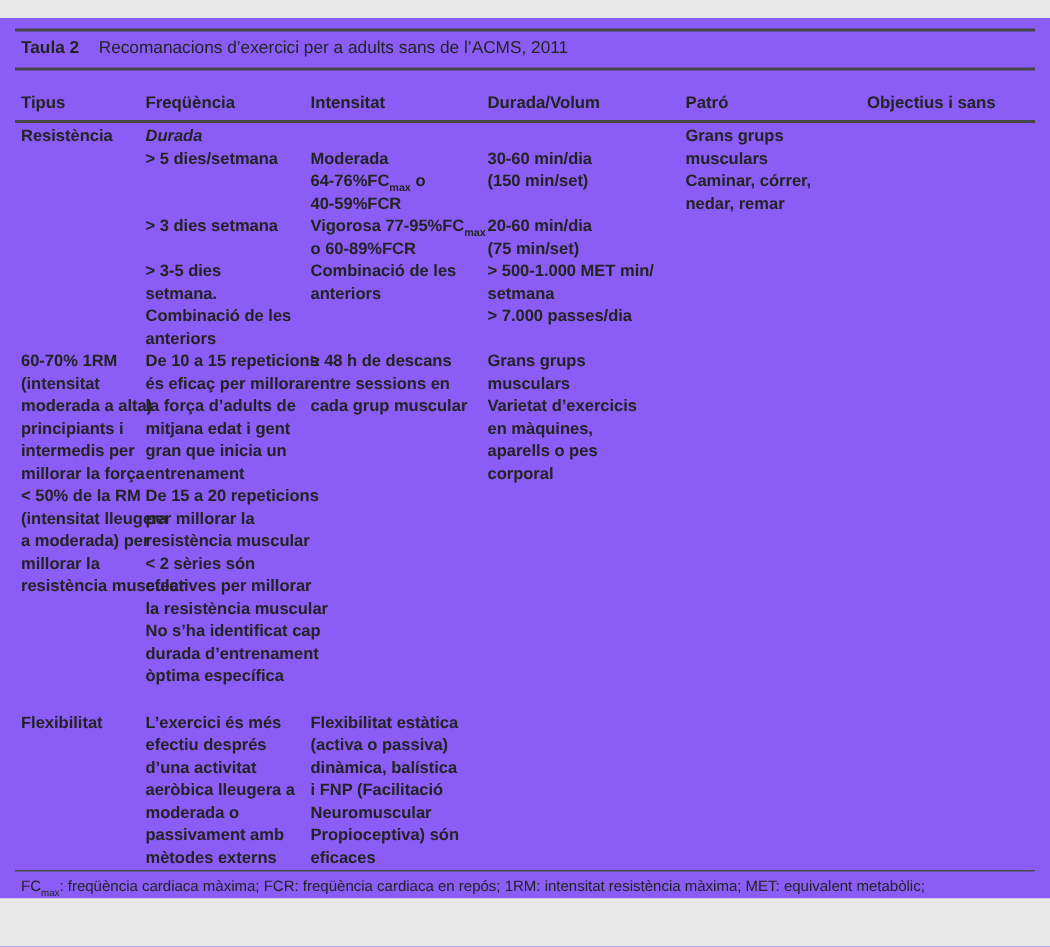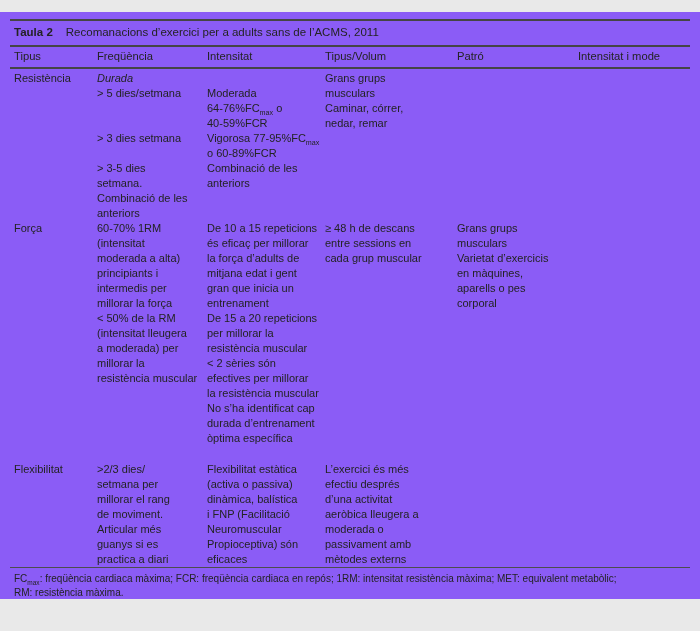--- a/index.html
+++ b/index.html
@@ -20,23 +20,23 @@
   .title-row {
     padding:5px 4px 6px 4px;
     font-size:11.5px; line-height:13px;
   }
   .title-label { font-weight:bold; margin-right:13px; }
   .grid {
     display:grid;
     grid-template-columns:83px 110px 118px 132px 121px auto;
     padding-left:4px;
   }
-  .header-row { padding-top:3px; padding-bottom:4px; }
+  .header-row { padding-top:16px; padding-bottom:4px;font-weight:bold; }
   .header-cell { font-size:11.2px; line-height:13px; }
-  .tbody { padding-top:2px; }
+  .tbody { padding-top:2px;font-weight:bold; }
   .cell {
     font-size:11px;
     line-height:15px;
     white-space:nowrap;
     overflow:visible;
   }
   .row-flexibilitat { margin-top:16px; }
   sub { font-size:0.65em; line-height:0; vertical-align:sub; }
   .footnote {
     padding:4px 4px 0 4px;
@@ -54,49 +54,48 @@
   <div class="title-row">
     <span class="title-label">Taula 2</span><span>Recomanacions d’exercici per a adults sans de l’ACMS, 2011</span>
   </div>
 
   <div class="rule"></div>
 
   <div class="grid header-row">
     <div class="header-cell">Tipus</div>
     <div class="header-cell">Freqüència</div>
     <div class="header-cell">Intensitat</div>
-    <div class="header-cell">Tipus/Volum</div>
+    <div class="header-cell">Durada/Volum</div>
     <div class="header-cell">Patró</div>
-    <div class="header-cell">Intensitat i mode</div>
+    <div class="header-cell">Objectius i sans</div>
   </div>
 
   <div class="rule"></div>
 
   <div class="tbody">
 
     <div class="grid">
       <div class="cell">Resistència</div>
       <div class="cell"><i>Durada</i><br>&gt; 5 dies/setmana<br><br><br>&gt; 3 dies setmana<br><br>&gt; 3-5 dies<br>setmana.<br>Combinació de les<br>anteriors</div>
       <div class="cell"><br>Moderada<br>64-76%FC<sub>max</sub> o<br>40-59%FCR<br>Vigorosa 77-95%FC<sub>max</sub><br>o 60-89%FCR<br>Combinació de les<br>anteriors</div>
+      <div class="cell"><br>30-60 min/dia<br>(150 min/set)<br><br>20-60 min/dia<br>(75 min/set)<br>&gt; 500-1.000 MET min/<br>setmana<br>&gt; 7.000 passes/dia</div>
       <div class="cell">Grans grups<br>musculars<br>Caminar, córrer,<br>nedar, remar</div>
     </div>
 
     <div class="grid">
-      <div class="cell">Força</div>
       <div class="cell">60-70% 1RM<br>(intensitat<br>moderada a alta)<br>principiants i<br>intermedis per<br>millorar la força<br>&lt; 50% de la RM<br>(intensitat lleugera<br>a moderada) per<br>millorar la<br>resistència muscular</div>
       <div class="cell">De 10 a 15 repeticions<br>és eficaç per millorar<br>la força d’adults de<br>mitjana edat i gent<br>gran que inicia un<br>entrenament<br>De 15 a 20 repeticions<br>per millorar la<br>resistència muscular<br>&lt; 2 sèries són<br>efectives per millorar<br>la resistència muscular<br>No s’ha identificat cap<br>durada d’entrenament<br>òptima específica</div>
       <div class="cell">≥ 48 h de descans<br>entre sessions en<br>cada grup muscular</div>
       <div class="cell">Grans grups<br>musculars<br>Varietat d’exercicis<br>en màquines,<br>aparells o pes<br>corporal</div>
     </div>
 
     <div class="grid row-flexibilitat">
       <div class="cell">Flexibilitat</div>
-      <div class="cell">&gt;2/3 dies/<br>setmana per<br>millorar el rang<br>de moviment.<br>Articular més<br>guanys si es<br>practica a diari</div>
+      <div class="cell">L’exercici és més<br>efectiu després<br>d’una activitat<br>aeròbica lleugera a<br>moderada o<br>passivament amb<br>mètodes externs</div>
       <div class="cell">Flexibilitat estàtica<br>(activa o passiva)<br>dinàmica, balística<br>i FNP (Facilitació<br>Neuromuscular<br>Propioceptiva) són<br>eficaces</div>
-      <div class="cell">L’exercici és més<br>efectiu després<br>d’una activitat<br>aeròbica lleugera a<br>moderada o<br>passivament amb<br>mètodes externs</div>
     </div>
 
   </div>
 
   <div class="rule rule-foot"></div>
 
   <div class="footnote">FC<sub>max</sub>: freqüència cardiaca màxima; FCR: freqüència cardiaca en repós; 1RM: intensitat resistència màxima; MET: equivalent metabòlic;<br>RM: resistència màxima.</div>
 
 </div>
 

